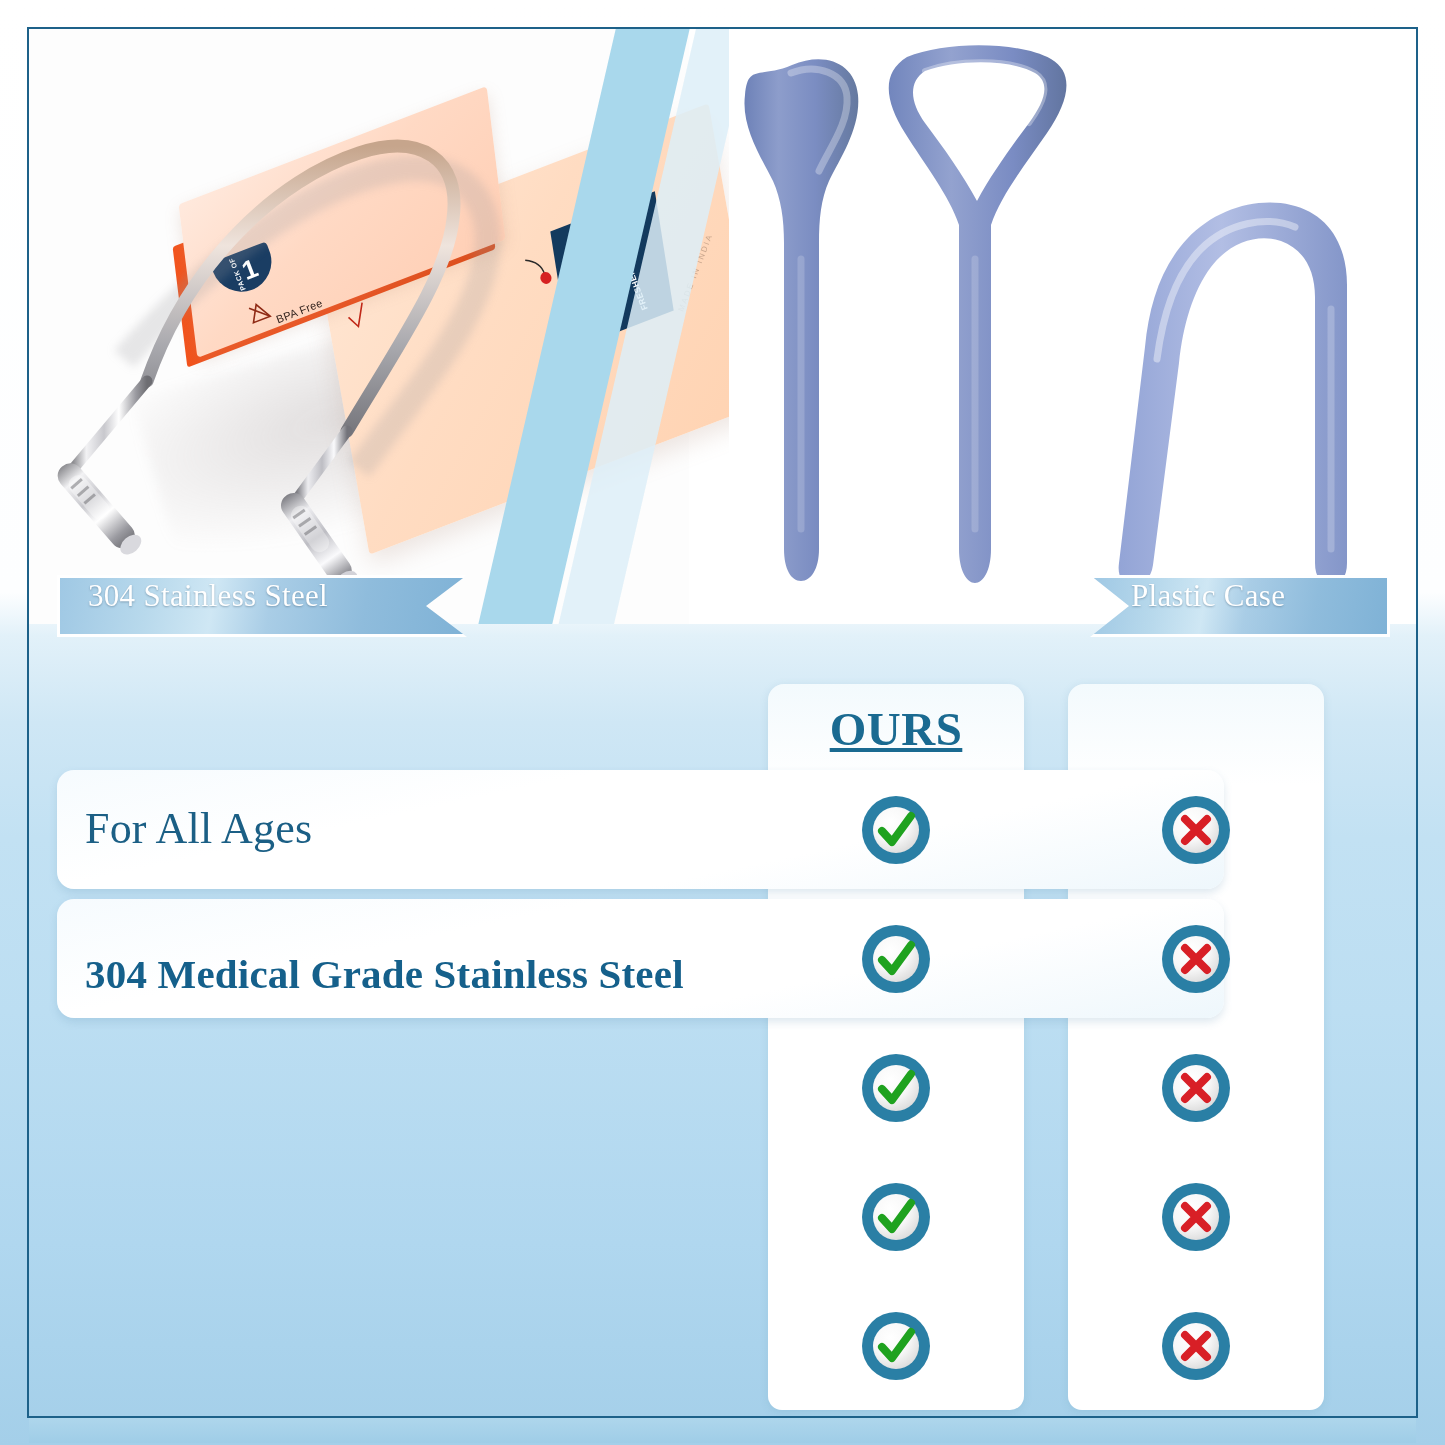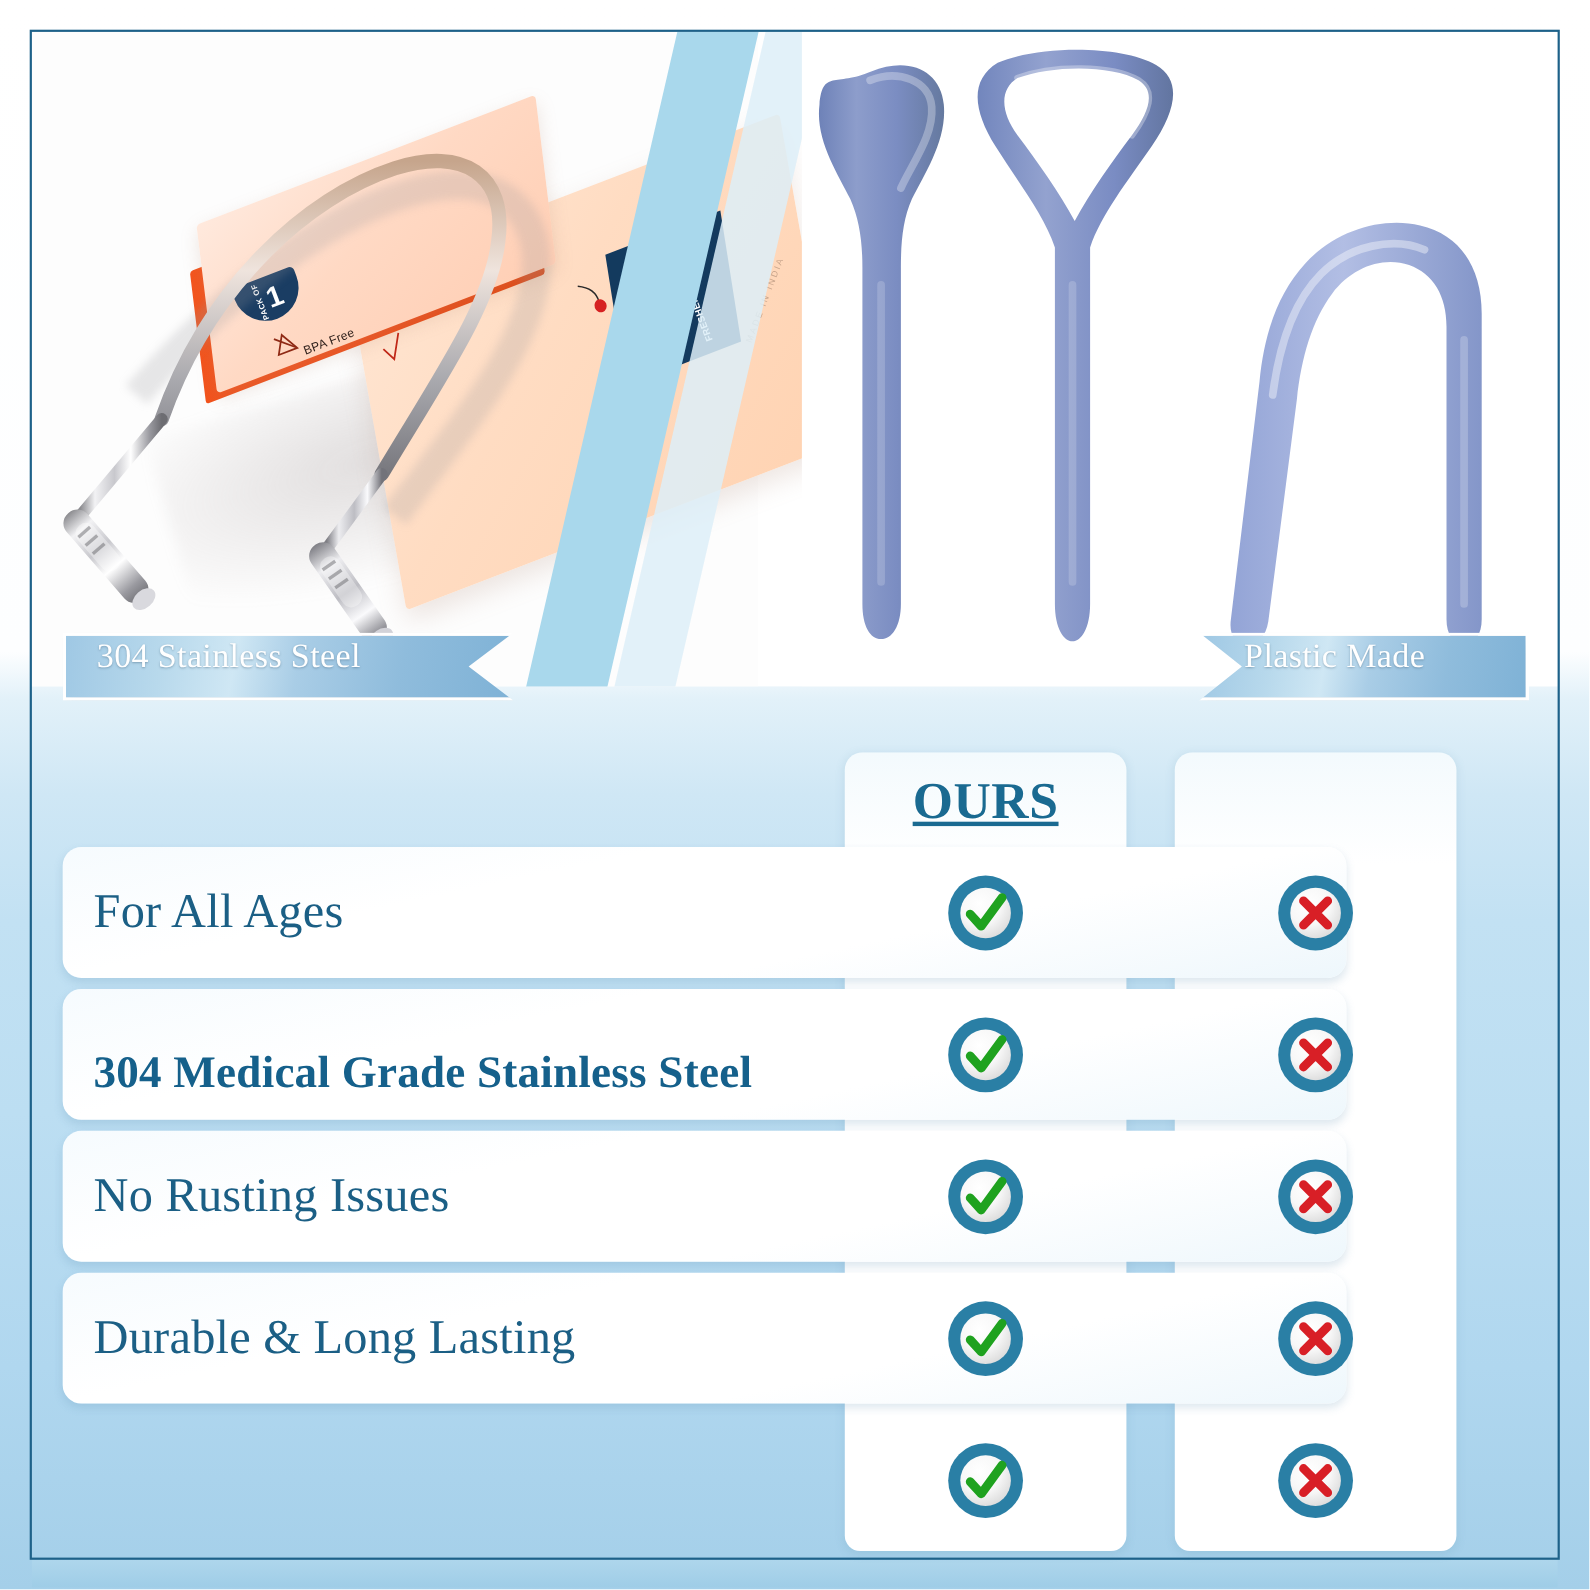--- a/index.html
+++ b/index.html
@@ -458,42 +458,36 @@
           <path d="M602 280 L602 520" stroke="rgba(255,255,255,.22)" stroke-width="7" stroke-linecap="round"></path>
         </g>
       </svg>
     </div>
   </div>
 
   <div class="ribbon ribbon-left">
     <span>304 Stainless Steel</span>
   </div>
   <div class="ribbon ribbon-right">
-    <span>Plastic Made</span>
+    <span>Plastic Case</span>
   </div>
 
   <div class="col-panel col-ours"></div>
   <div class="col-panel col-others"></div>
   <div class="col-head head-ours">OURS</div>
 
   <div class="row" style="top:770px">
     <div class="row-label">For All Ages</div>
   </div>
 
   <div class="row" style="top:899px">
     <div class="row-label bold">304 Medical Grade Stainless Steel</div>
   </div>
 
-  <div class="row" style="top:1028px">
-    <div class="row-label">No Rusting Issues</div>
-  </div>
-
-  <div class="row" style="top:1157px">
-    <div class="row-label">Durable &amp; Long Lasting</div>
-  </div>
+
 
 
   <div class="mark ours" style="top:793px">
   <svg width="74" height="74" viewBox="0 0 74 74">
     <defs>
       <radialGradient id="gc0" cx="38%" cy="32%" r="72%">
         <stop offset="0%" stop-color="#ffffff"></stop>
         <stop offset="58%" stop-color="#f7f7f7"></stop>
         <stop offset="100%" stop-color="#dcdcdc"></stop>
       </radialGradient>

